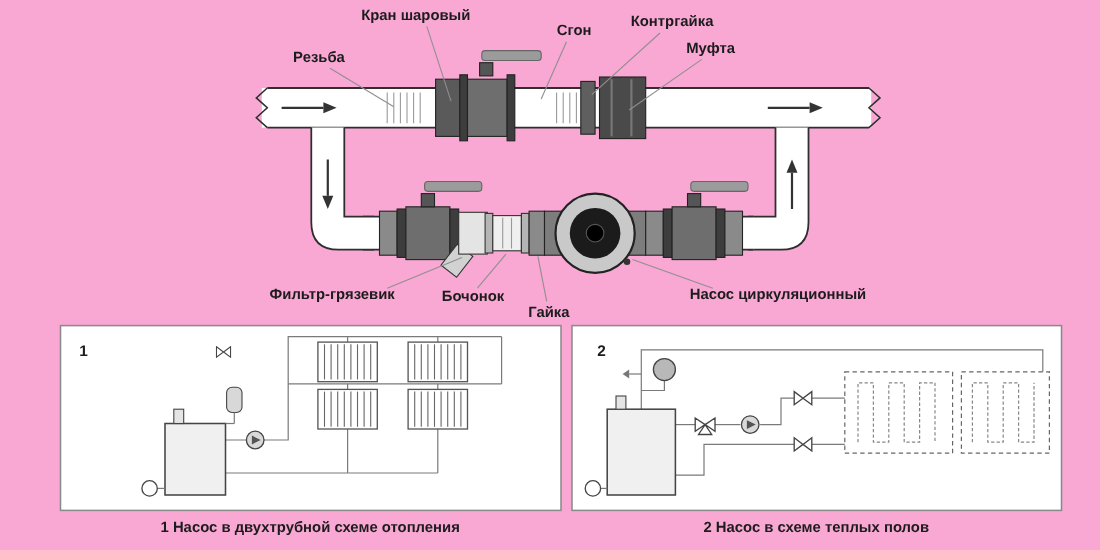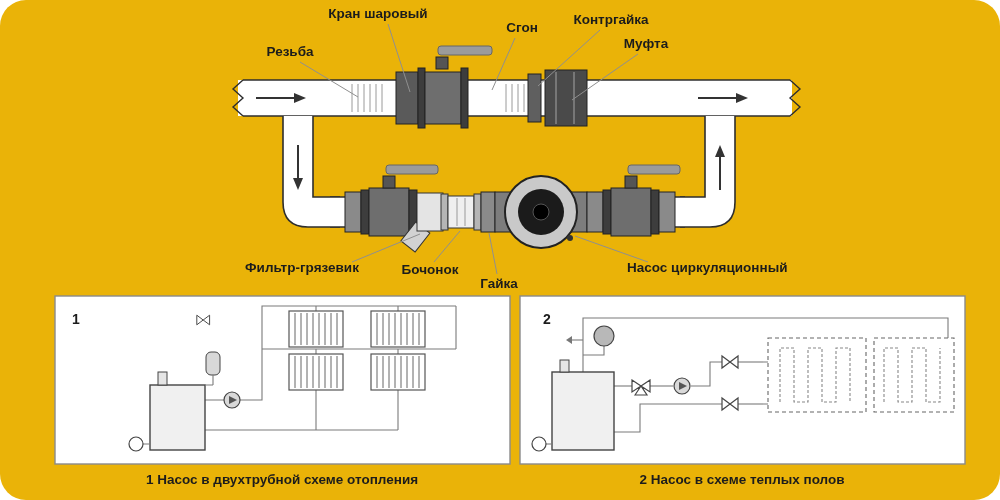--- a/index.html
+++ b/index.html
@@ -1,18 +1,18 @@
 <!DOCTYPE html>
 <html><head>
 <meta charset="utf-8">
 <style>
   html,body{margin:0;padding:0;background:#ffffff;}
   .canvas{
-    position:relative;width:1000px;height:500px;background:#eab308;
-    font-family:"Liberation Sans", sans-serif;overflow:hidden;border-radius:26px;
+    position:relative;width:1000px;height:500px;background:#f9a8d4;
+    font-family:"Liberation Sans", sans-serif;overflow:hidden;
   }
   svg{display:block;}
   text{font-family:"Liberation Sans", sans-serif;}
   .lbl{font-size:13.5px;font-weight:bold;fill:#1c1c1c;}
   .cap{font-size:13.5px;font-weight:bold;fill:#1c1c1c;}
   .num{font-size:14px;font-weight:bold;fill:#1c1c1c;}
   .thin{stroke:#7a7a7a;stroke-width:1.1;fill:none;}
   .leader{stroke:#8f8f8f;stroke-width:1;fill:none;}
 </style>
 </head>

